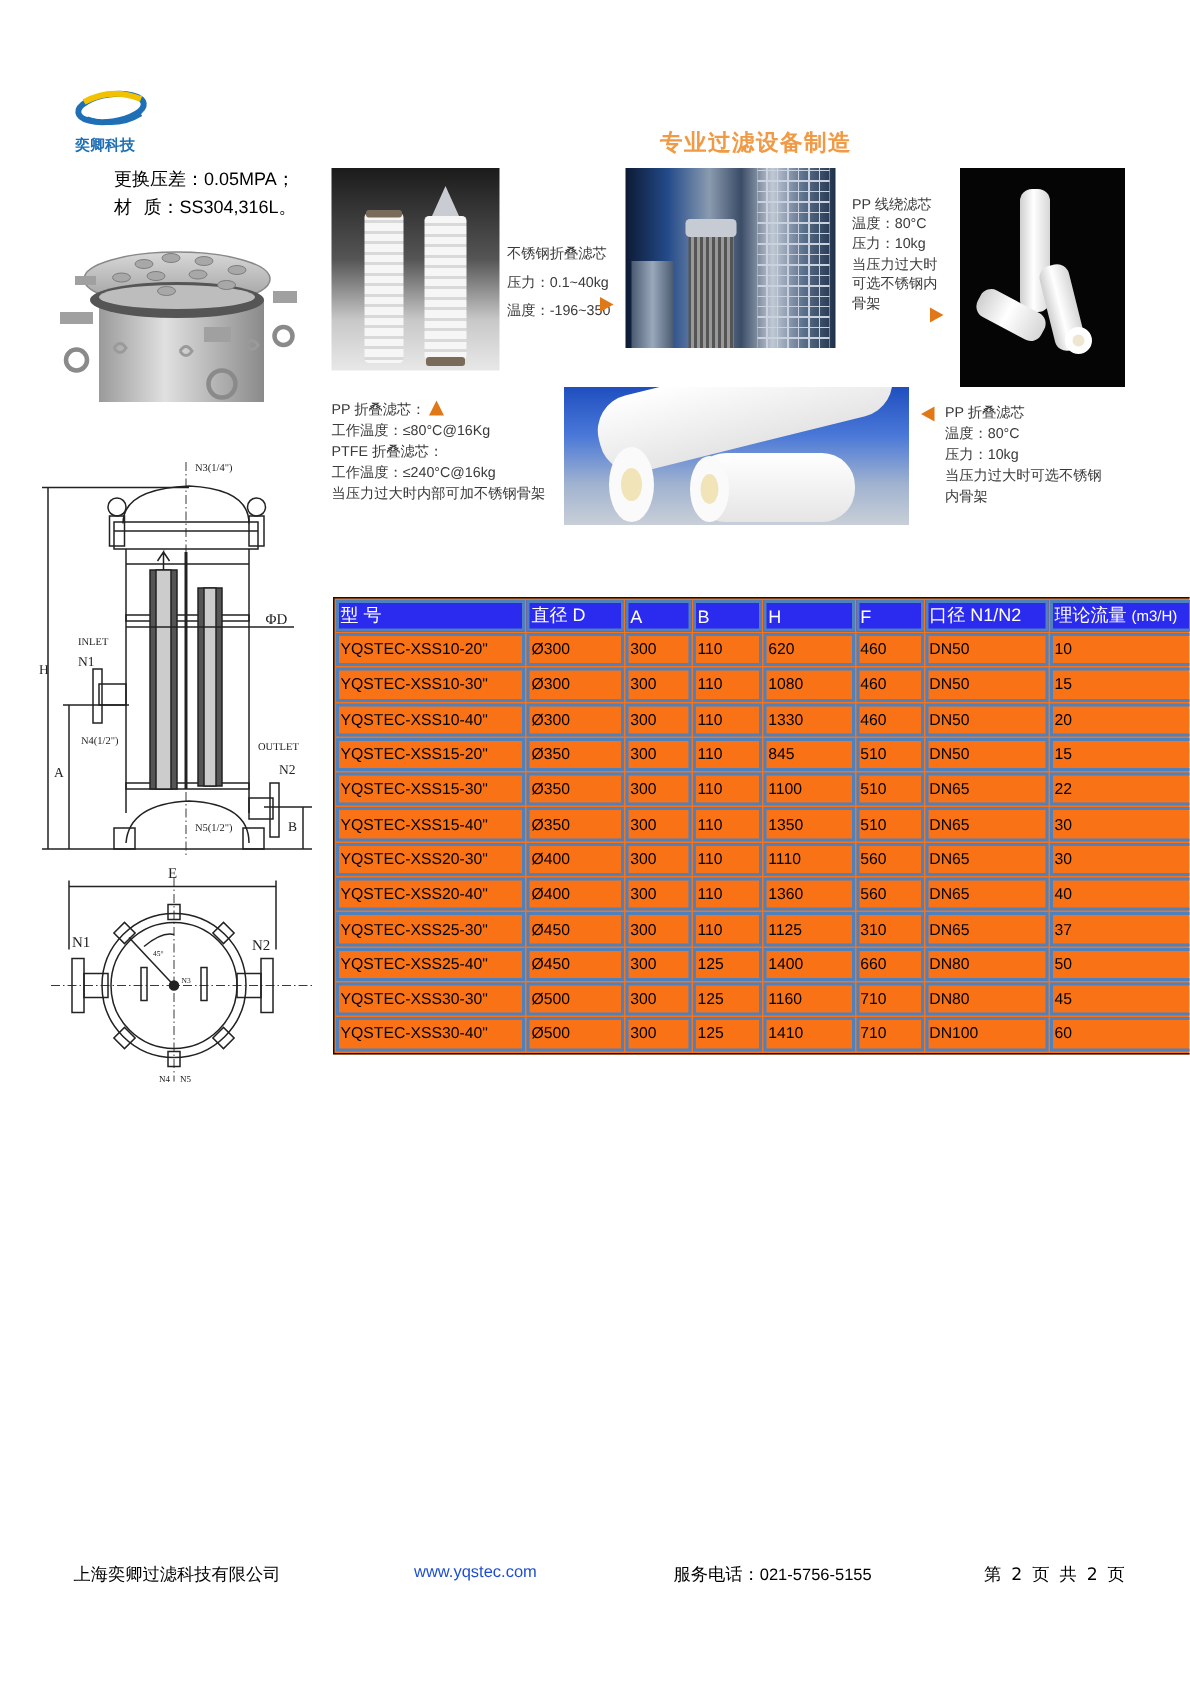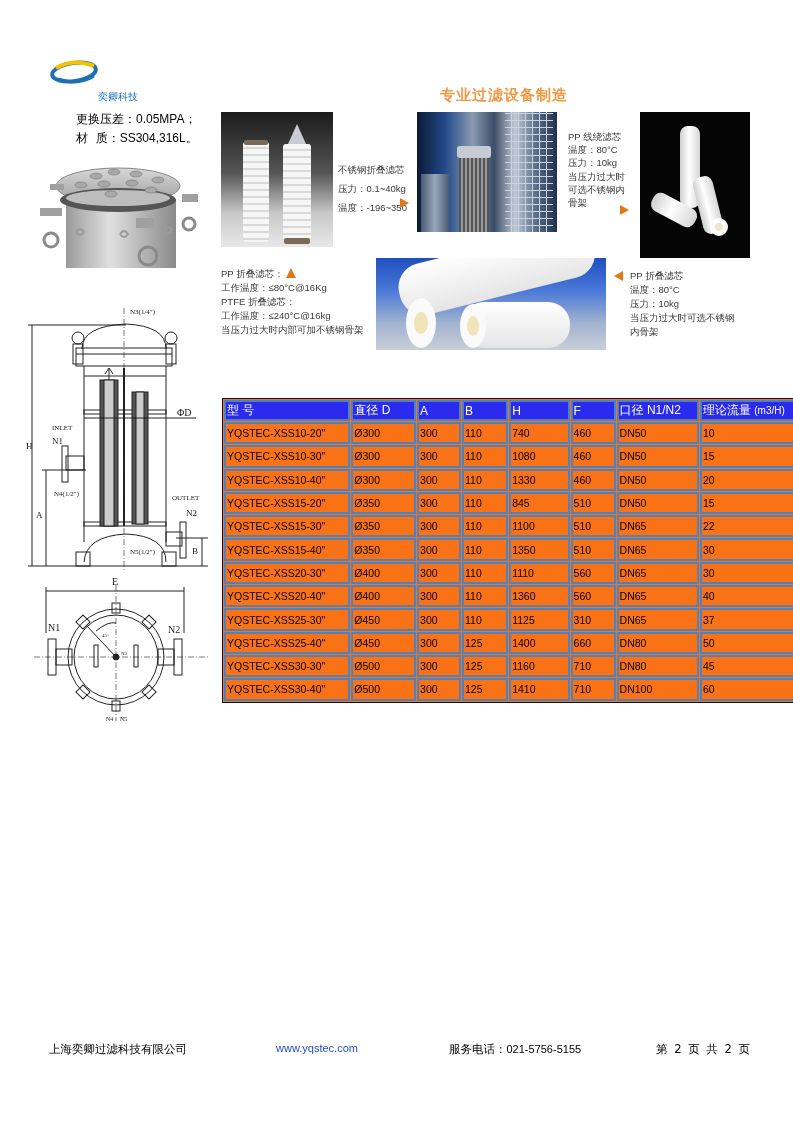--- a/index.html
+++ b/index.html
@@ -1,20 +1,20 @@
 <!DOCTYPE html>
 <html><head>
 <meta charset="utf-8">
 <style>
   * { box-sizing: border-box; margin: 0; padding: 0; }
   html, body { width: 793px; height: 1122px; background: #ffffff; overflow: hidden; }
   body { position: relative; font-family: "DejaVu Sans", "Liberation Sans", sans-serif; color: #000; }
 
   .logo { position: absolute; left: 48px; top: 52px; width: 52px; height: 50px; }
-  .logo-text { position: absolute; left: 50px; top: 90px; font-size: 10px; font-weight: normal; color: #1f6fb5; letter-spacing: 0px; margin-left: 48px; }
+  .logo-text { position: absolute; left: 50px; top: 90px; font-size: 10px; font-weight: bold; color: #1f6fb5; letter-spacing: 0px; }
 
   .spec-line { position: absolute; left: 76px; font-size: 12px; color: #000; white-space: nowrap; }
   .spec-line .val { font-family: "Liberation Sans", sans-serif; font-size: 12px; }
   #spec-1 { top: 111px; }
   #spec-2 { top: 130px; }
 
   .main-heading { position: absolute; left: 440px; top: 86px; font-size: 15px; color: #f09a46; font-weight: bold; letter-spacing: 1px; }
 
   .photo { position: absolute; overflow: hidden; }
   
@@ -314,21 +314,21 @@
       <th>口径 N1/N2</th>
       <th><span>理论流量</span> <span class="unit">(m3/H)</span></th>
     </tr>
   </thead>
   <tbody id="table-body">
       <tr>
         <td>YQSTEC-XSS10-20"</td>
         <td>Ø300</td>
         <td>300</td>
         <td>110</td>
-        <td>740</td>
+        <td>620</td>
         <td>460</td>
         <td>DN50</td>
         <td>10</td>
       </tr>
       <tr>
         <td>YQSTEC-XSS10-30"</td>
         <td>Ø300</td>
         <td>300</td>
         <td>110</td>
         <td>1080</td>

